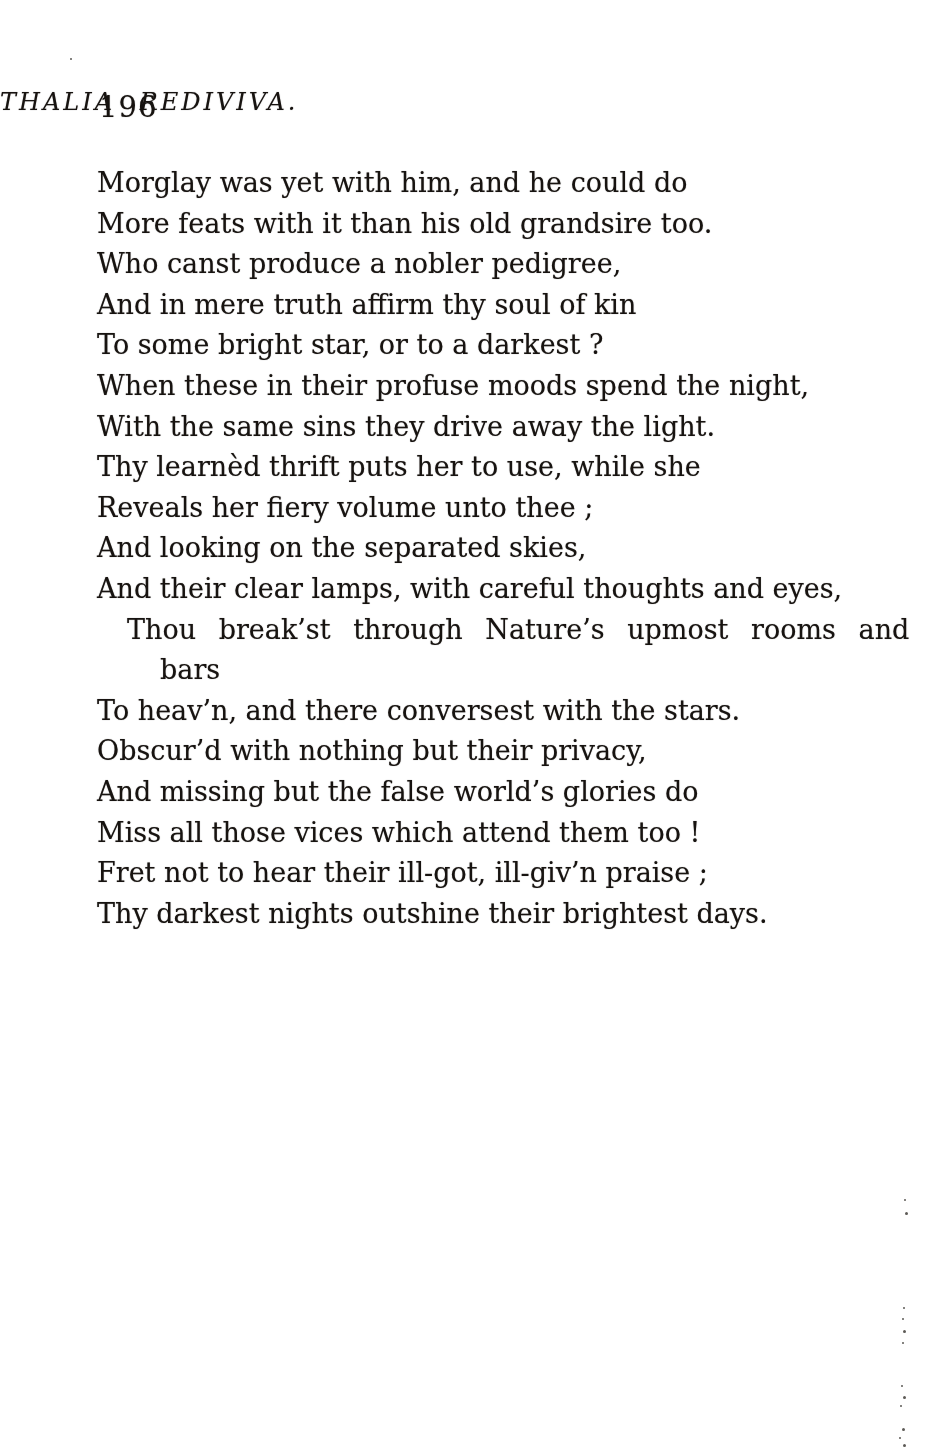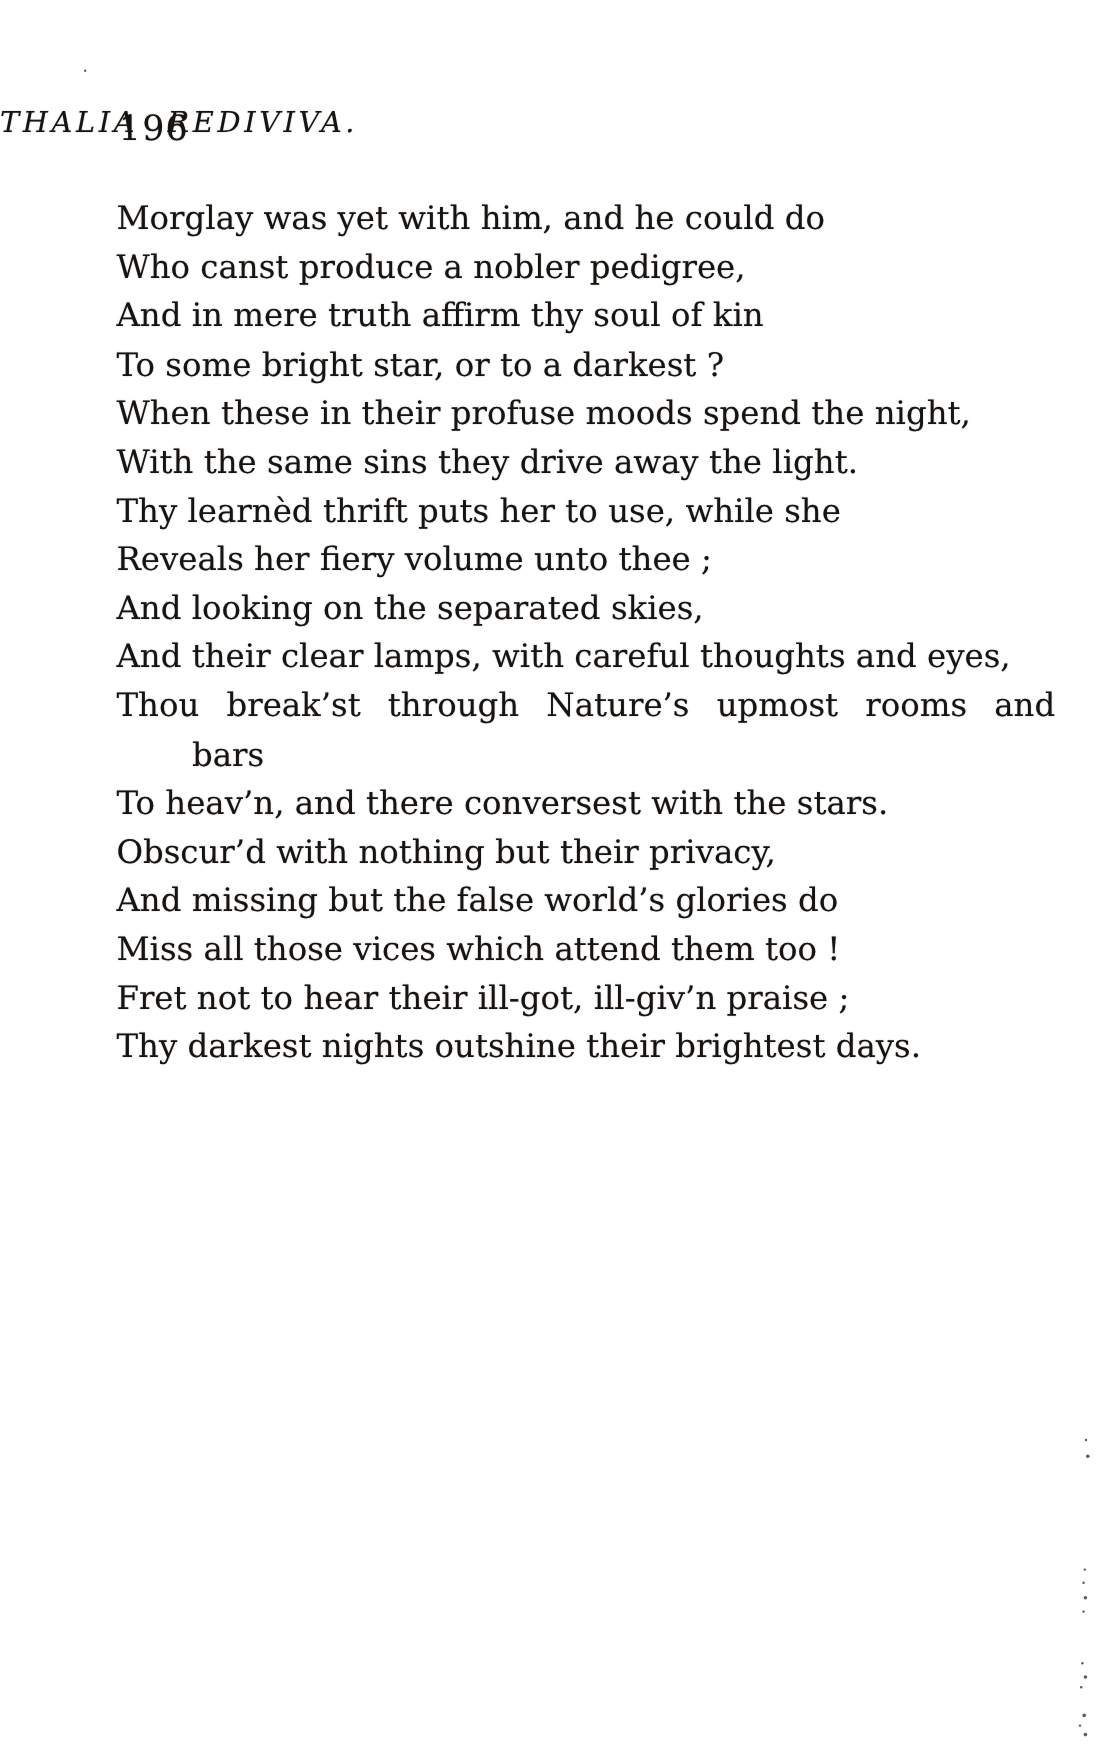--- a/index.html
+++ b/index.html
@@ -47,40 +47,41 @@
     top: 163px;
     width: 756px;
   }
   .line {
     font-size: 27px;
     line-height: 40.6px;
     white-space: pre;
   }
   .line.indent { padding-left: 36px; }
   .line.hang   { padding-left: 63px; }
-  .line.justify { word-spacing: 0.52em; }
+  .line.justify { word-spacing: 0.52em; margin-left: 30px; }
   .artifacts .dot {
     position: absolute;
     background: #5d5a56;
     border-radius: 50%;
     display: block;
   }
 </style>
 </head>
 <body style="background: rgb(255, 255, 255); color: rgb(23, 19, 16);">
 
 <div class="page">
 
   <header class="page-header">
     <span class="page-number">196</span>
     <span class="running-title">THALIA REDIVIVA.</span>
   </header>
 
   <main class="poem">
       <div class="line normal">Morglay was yet with him, and he could do</div>
+      <div class="line normal">More feats with it than his old grandsire too.</div>
       <div class="line normal">Who canst produce a nobler pedigree,</div>
       <div class="line normal">And in mere truth affirm thy soul of kin</div>
       <div class="line normal">To some bright star, or to a darkest ?</div>
       <div class="line normal">When these in their profuse moods spend the night,</div>
       <div class="line normal">With the same sins they drive away the light.</div>
       <div class="line normal">Thy learnèd thrift puts her to use, while she</div>
       <div class="line normal">Reveals her fiery volume unto thee ;</div>
       <div class="line normal">And looking on the separated skies,</div>
       <div class="line normal">And their clear lamps, with careful thoughts and eyes,</div>
       <div class="line justify">Thou break’st through Nature’s upmost rooms and</div>

